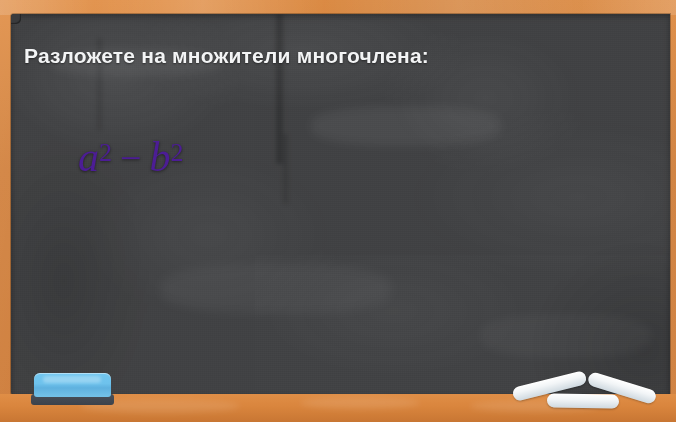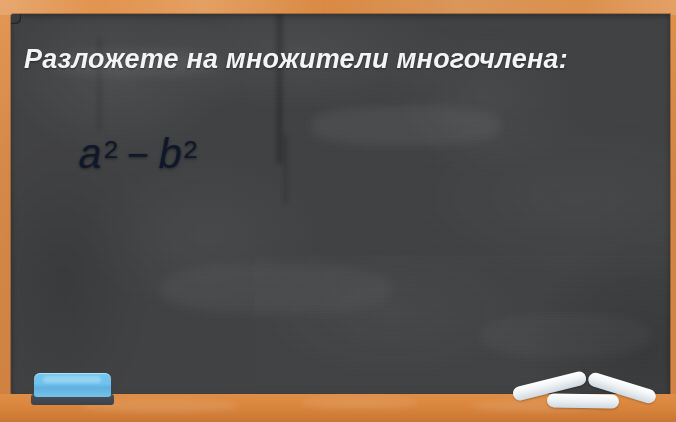--- a/index.html
+++ b/index.html
@@ -111,33 +111,32 @@
     background: #3a3b3d;
     border-radius: 0 0 5px 0;
     box-shadow: inset -1px -1px 1px rgba(0,0,0,0.4);
   }
 
   
   .title {
     position: absolute;
     left: 24px;
     top: 44px;
-    font-size: 27px;
+    font-size: 21px;
     font-weight: bold;
-    font-style: italic;
     color: #f3f4f5;
     letter-spacing: 0.2px;
     white-space: nowrap;
     text-shadow: 0 1px 2px rgba(0,0,0,0.45);
     text-align: center;
   }
   .math {
     position: absolute;
-    font-family: Liberation Mono, monospace;
-    color: #0f172a;
+    font-family: Liberation Serif, serif;
+    color: #4c1d95;
     white-space: nowrap;
     text-shadow: 0 1px 3px rgba(0,0,0,0.5);
   }
   .math .var {
     font-style: italic;
     font-size: 42px;
   }
   .math .sup {
     font-style: normal;
     font-size: 26px;

